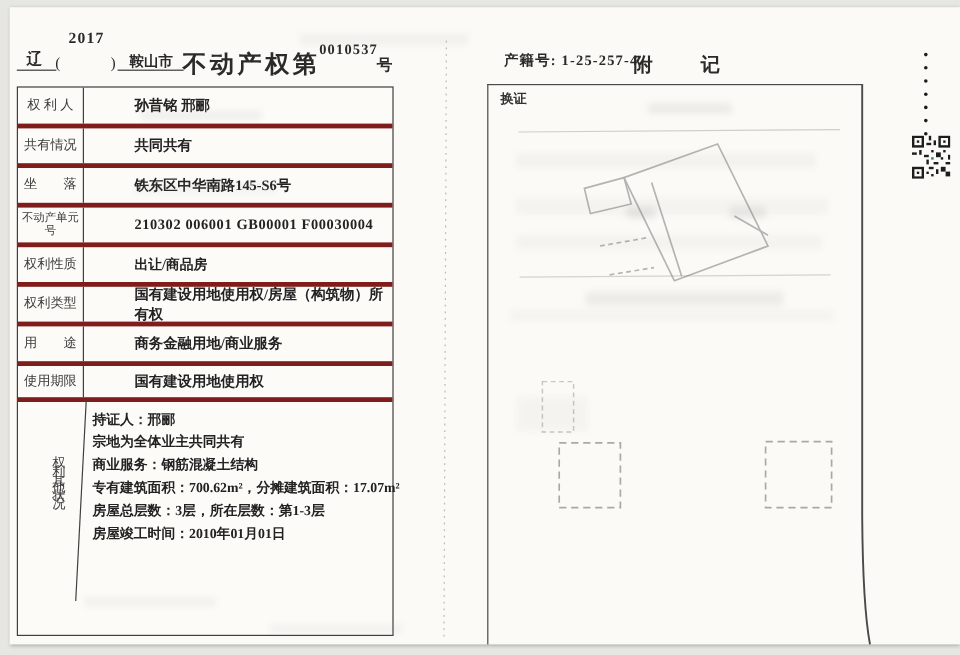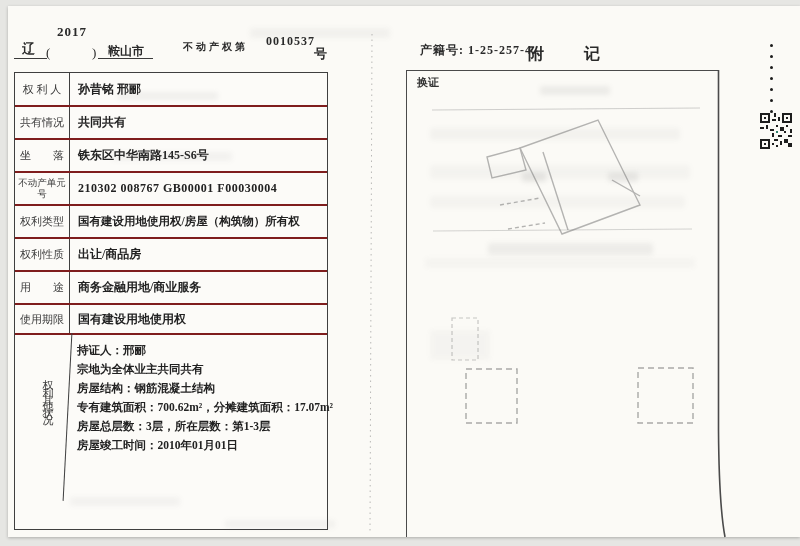--- a/index.html
+++ b/index.html
@@ -8,32 +8,32 @@
   .stage { position:absolute; inset:0; }
   .page { position:absolute; left:8px; top:6px; width:792px; height:531px; background:#fbfaf6; box-shadow:0 1px 3px rgba(0,0,0,.25); }
 
   
   .hdr-frag { position:absolute; white-space:nowrap; }
   .province   { left:22px;  top:40px; font-size:13px; font-weight:600; }
   .oparen     { left:46px;  top:45px; font-size:13px; }
   .year       { left:57px;  top:24px; font-size:13px; font-weight:600; letter-spacing:1px; }
   .cparen     { left:92px;  top:45px; font-size:13px; }
   .city       { left:108px; top:43px; font-size:12px; font-weight:700; }
-  .doc-title  { left:152px; top:40px; font-size:10px; font-weight:700; letter-spacing:3px;margin-left:31px; }
+  .doc-title  { left:152px; top:40px; font-size:20px; font-weight:700; letter-spacing:3px; }
   .serial     { left:266px; top:34px; font-size:12px; font-weight:700; letter-spacing:1px; }
   .suffix-hao { left:314px; top:45px; font-size:13px; font-weight:600; }
   .registry   { left:420px; top:42px; font-size:12px; font-weight:700; letter-spacing:1px; }
   .notes-title{ left:528px; top:44px; font-size:16px; font-weight:700; letter-spacing:12px; }
   .uline { position:absolute; height:1px; background:#3a3a3a; }
   .u1 { left:14px; top:58px; width:33px; }
   .u2 { left:98px; top:58px; width:55px; }
 
   
   .cert-table { position:absolute; left:14px; top:72px; width:314px; height:458px; border:1.5px solid #3f3f3f; background:rgba(255,255,255,.25); }
-  .trow { display:flex; border-bottom:2px solid #7f1d1d; }
+  .trow { display:flex; border-bottom:4px solid #7f1d1d;gap:34px; }
   .tlabel { width:55px; border-right:1px solid #3f3f3f; display:flex; align-items:center; justify-content:center; text-align:center; font-size:11px; color:#3b3b3b; line-height:1.15; }
   .tvalue { flex:1; display:flex; align-items:center; padding-left:8px; font-size:12px; font-weight:600; color:#222; }
   .trow:nth-child(4) .tlabel { font-size:9.5px; }
   .trow:nth-child(4) .tvalue { letter-spacing:.5px; }
   .trow:nth-child(5) .tvalue, .trow:nth-child(9) .tvalue { font-size:11.5px; }
 
   .tother { position:relative; height:163px;font-family:Liberation Serif, serif; }
   .slant-line { position:absolute; left:52px; top:-2px; height:103%; width:1.2px; background:#3f3f3f; transform:rotate(3deg); }
   .vlabel { position:absolute; left:25px; top:36px; writing-mode:vertical-rl; font-size:11px; letter-spacing:7px; color:#3b3b3b; }
   .olines { position:absolute; left:62px; top:6px; right:4px; }
@@ -78,45 +78,45 @@
     <div class="trow" style="height:33px">
       <div class="tlabel">共有情况</div>
       <div class="tvalue">共同共有</div>
     </div>
     <div class="trow" style="height:33px">
       <div class="tlabel">坐　　落</div>
       <div class="tvalue">铁东区中华南路145-S6号</div>
     </div>
     <div class="trow" style="height:33px">
       <div class="tlabel">不动产单元号</div>
-      <div class="tvalue">210302 008767 GB00001 F00030004</div>
+      <div class="tvalue">210302 006001 GB00001 F00030004</div>
+    </div>
+    <div class="trow" style="height:33px">
+      <div class="tlabel">权利性质</div>
+      <div class="tvalue">出让/商品房</div>
     </div>
     <div class="trow" style="height:33px">
       <div class="tlabel">权利类型</div>
       <div class="tvalue">国有建设用地使用权/房屋（构筑物）所有权</div>
-    </div>
-    <div class="trow" style="height:33px">
-      <div class="tlabel">权利性质</div>
-      <div class="tvalue">出让/商品房</div>
     </div>
     <div class="trow" style="height:33px">
       <div class="tlabel">用　　途</div>
       <div class="tvalue">商务金融用地/商业服务</div>
     </div>
     <div class="trow" style="height:30px">
       <div class="tlabel">使用期限</div>
       <div class="tvalue">国有建设用地使用权</div>
     </div>
     <div class="tother">
       <div class="slant-line"></div>
       <div class="vlabel">权利其他状况</div>
       <div class="olines">
         <div>持证人：邢郦</div>
         <div>宗地为全体业主共同共有</div>
-        <div>房屋结构：钢筋混凝土结构</div>
+        <div>商业服务：钢筋混凝土结构</div>
         <div>专有建筑面积：700.62m²，分摊建筑面积：17.07m²</div>
         <div>房屋总层数：3层，所在层数：第1-3层</div>
         <div>房屋竣工时间：2010年01月01日</div>
       </div>
     </div>
   </div>
 
   <div class="notes-box">
     <div class="exchange">换证</div>
   </div>

